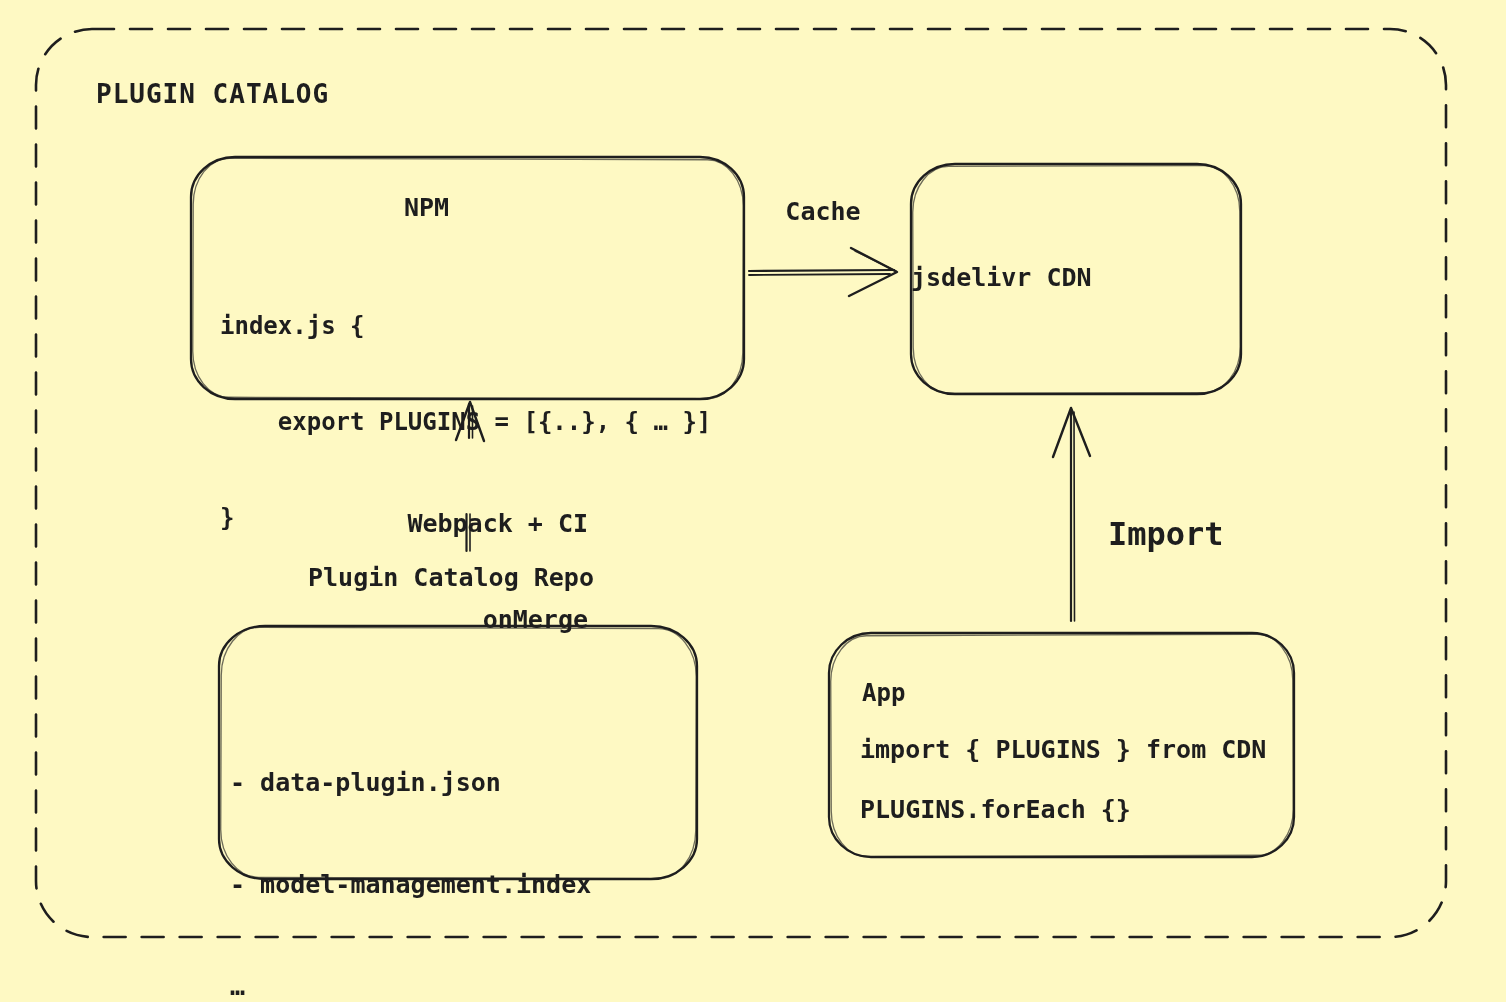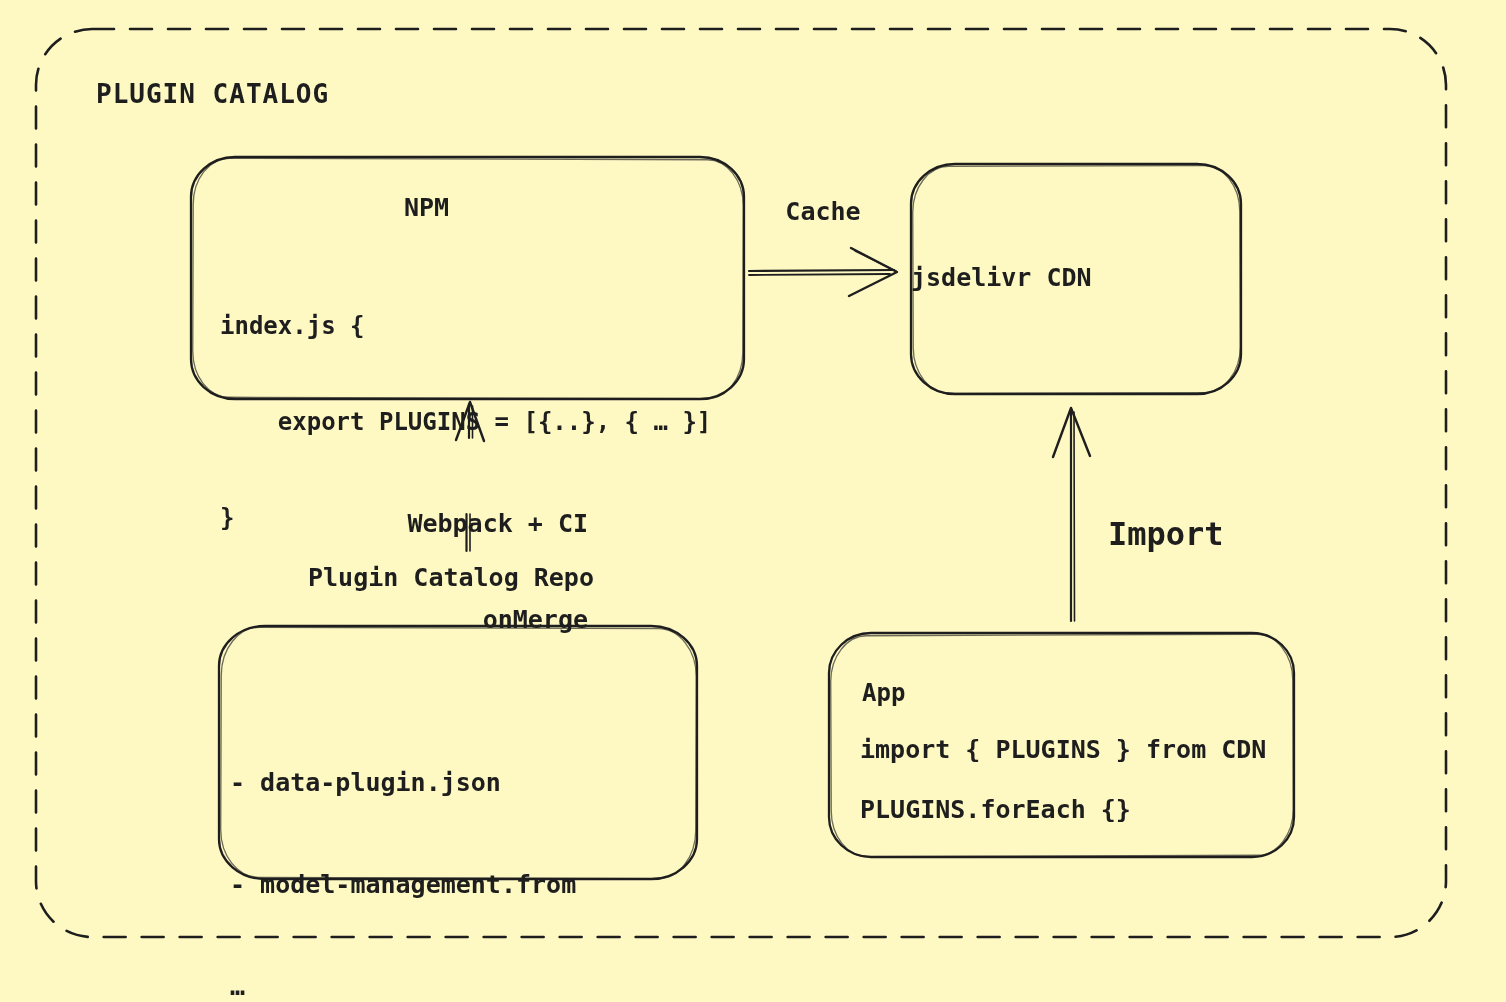--- a/index.html
+++ b/index.html
@@ -115,21 +115,21 @@
   <div class="txt cdn-label">jsdelivr CDN</div>
 
   <div class="txt build-label">
     <div>Webpack + CI</div>
     <div>onMerge</div>
   </div>
 
   <div class="txt repo-label">Plugin Catalog Repo</div>
   <div class="txt repo-files">
     <div>- data-plugin.json</div>
-    <div>- model-management.from</div>
+    <div>- model-management.index</div>
     <div>…</div>
   </div>
 
   <div class="txt app-title">App</div>
   <div class="txt app-code-1">import { PLUGINS } from CDN</div>
   <div class="txt app-code-2">PLUGINS.forEach {}</div>
 
   <div class="txt import-label">Import</div>
 
 </div>

